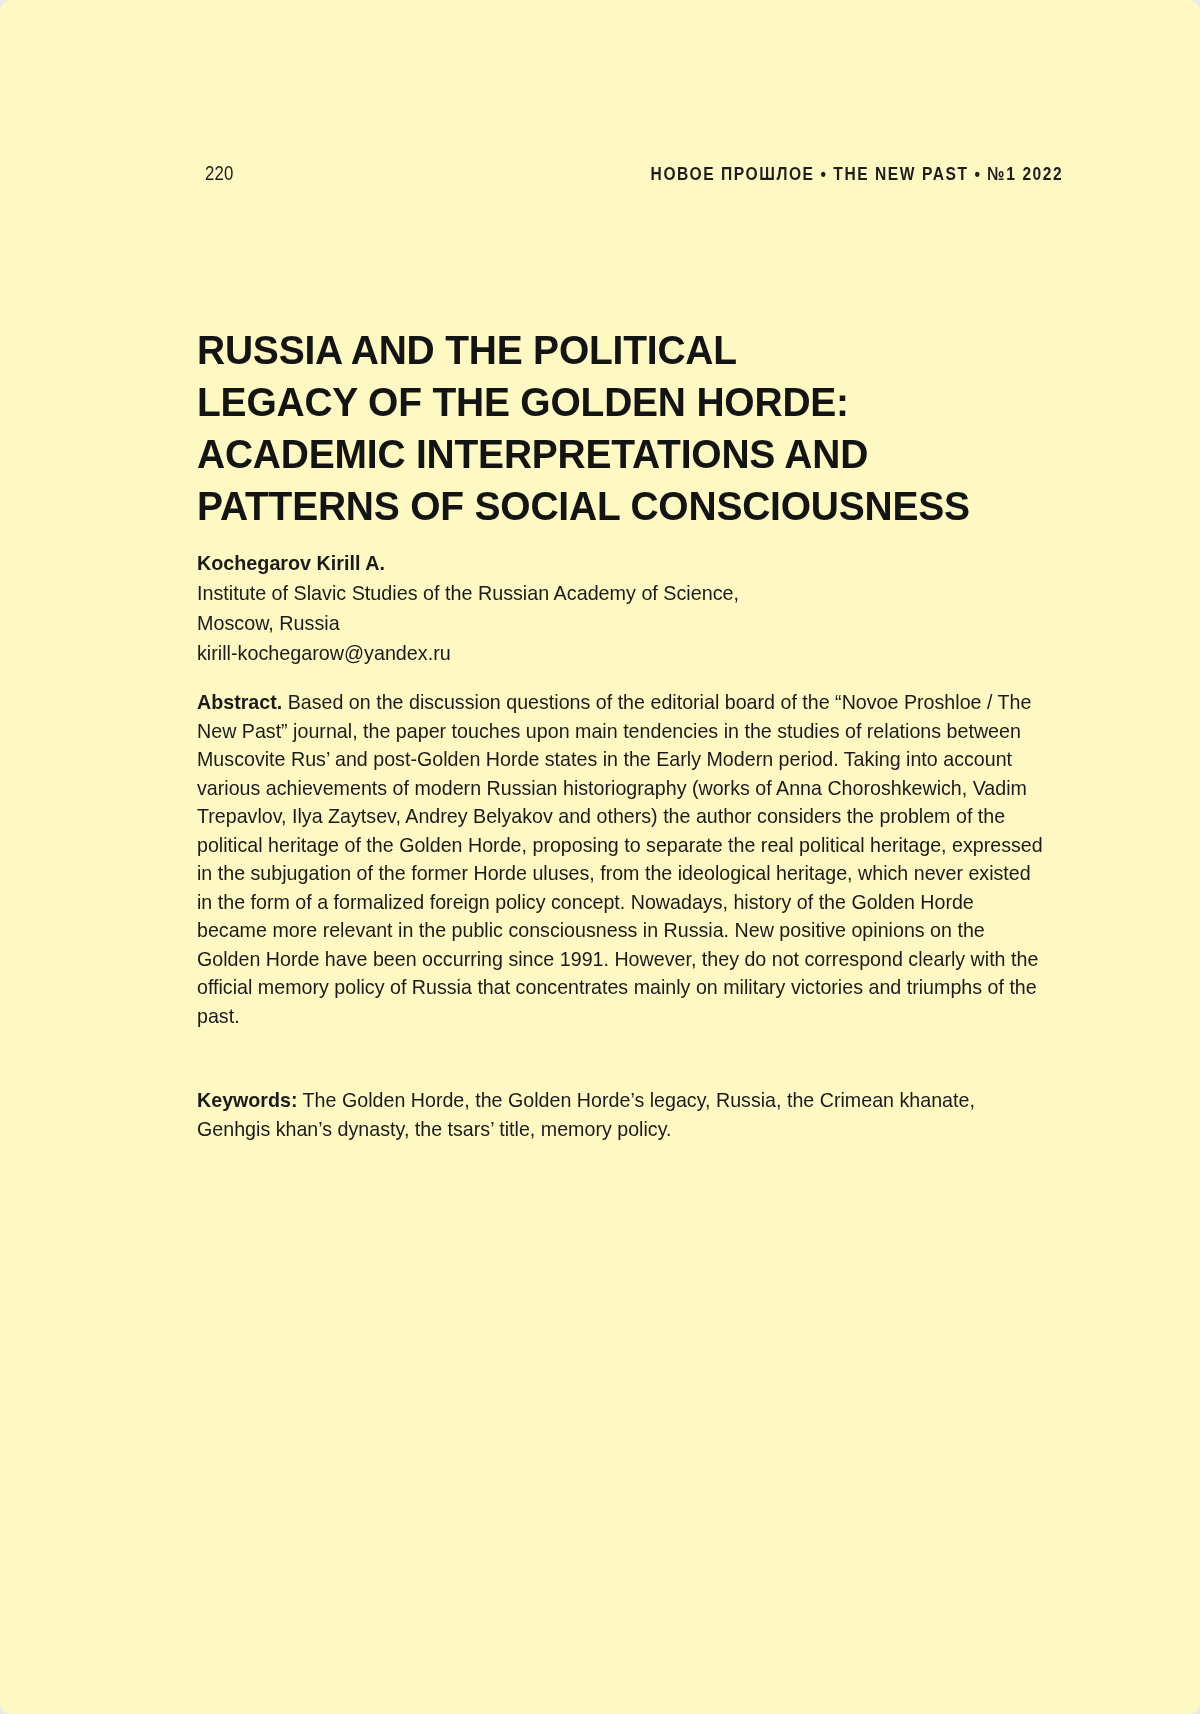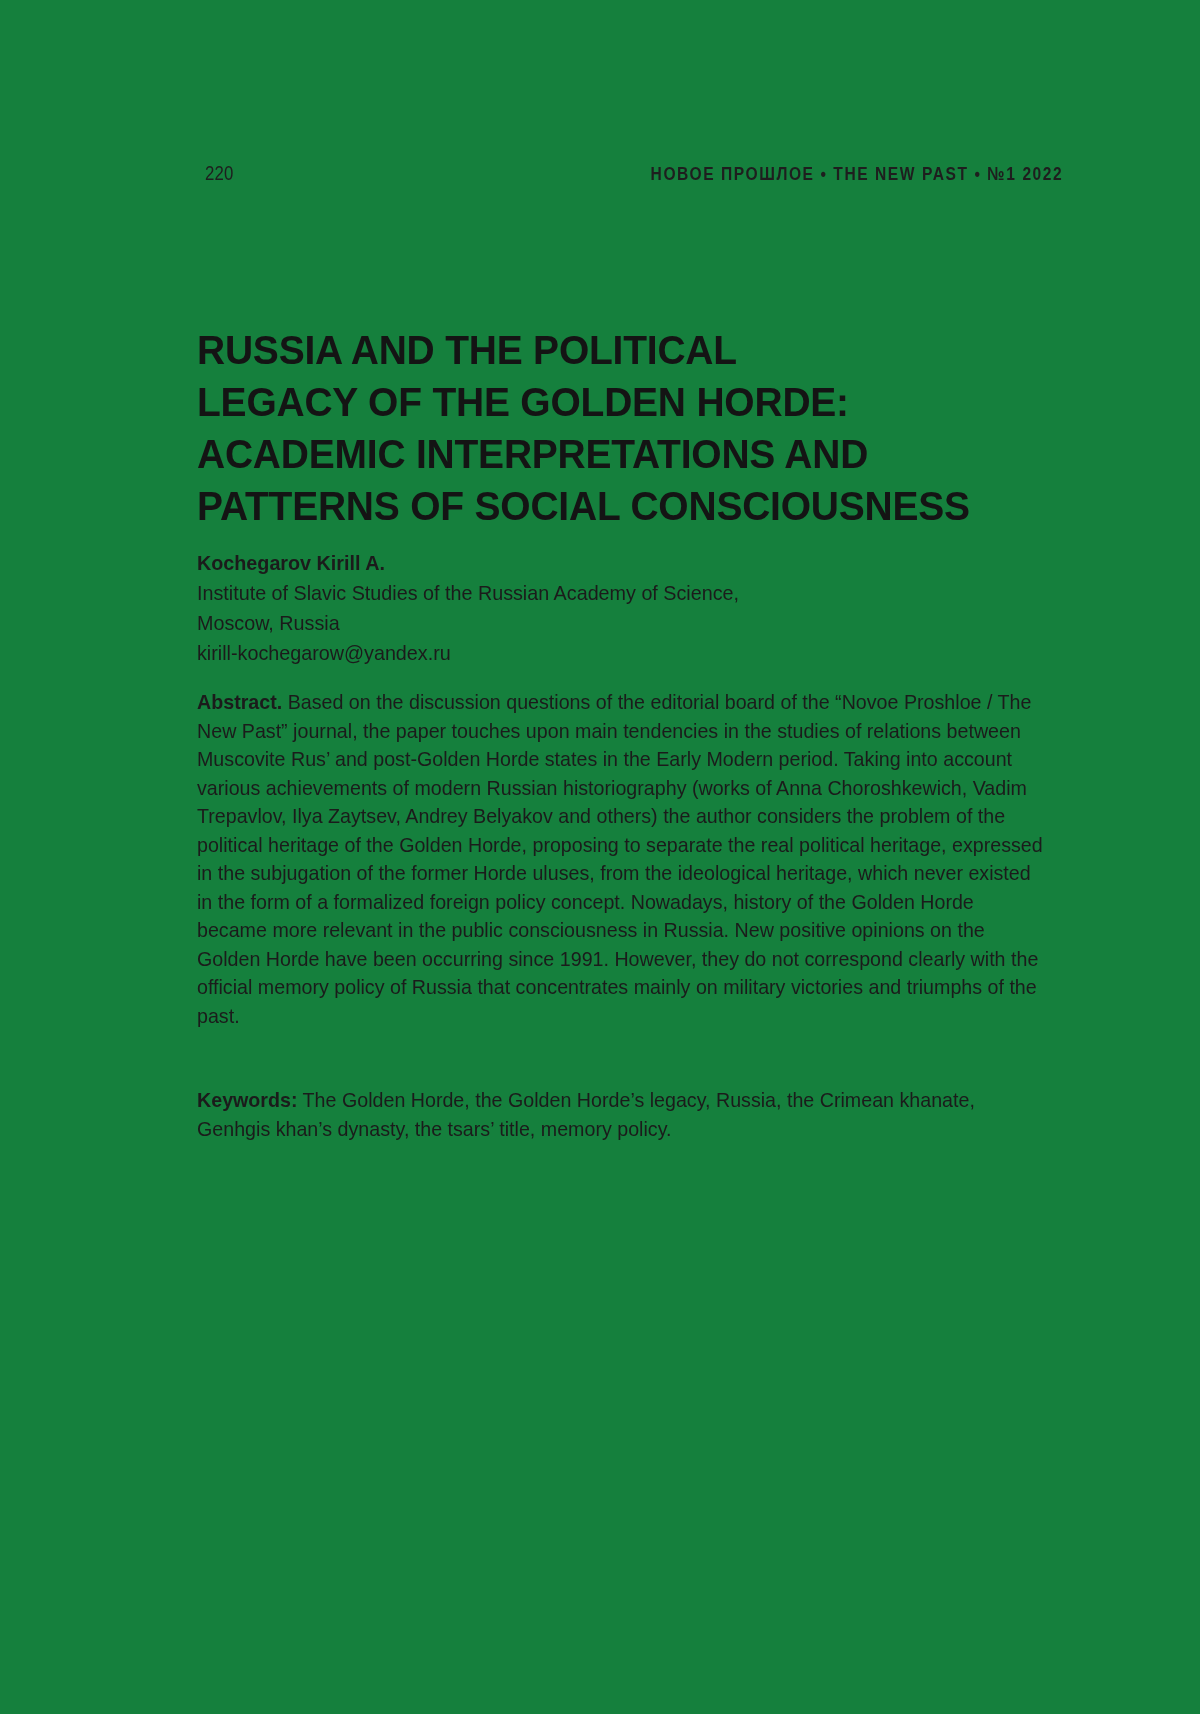--- a/index.html
+++ b/index.html
@@ -5,24 +5,25 @@
   html, body {
     margin: 0;
     padding: 0;
     background: #e9e9e9;
   }
   .page {
     position: relative;
     width: 1200px;
     height: 1714px;
     margin: 0 auto;
-    background: #15803d;
+    background: #fef9c3;
     overflow: hidden;
     font-family: "Liberation Sans", sans-serif;
     color: #1b1b1b;
+    border-radius: 11px;
   }
   .page-number {
     position: absolute;
     left: 205px;
     top: 162px;
     font-size: 20px;
     font-weight: 500;
     letter-spacing: 0.01em;
     transform: scaleX(0.84);
     transform-origin: 0 0;

